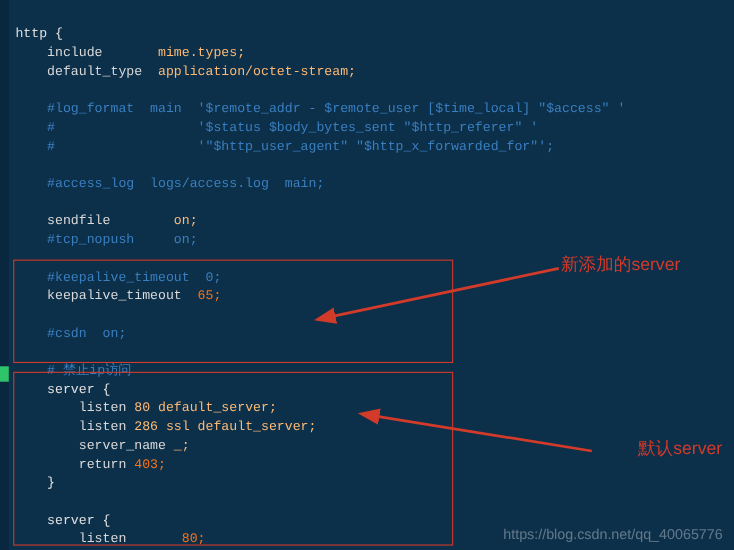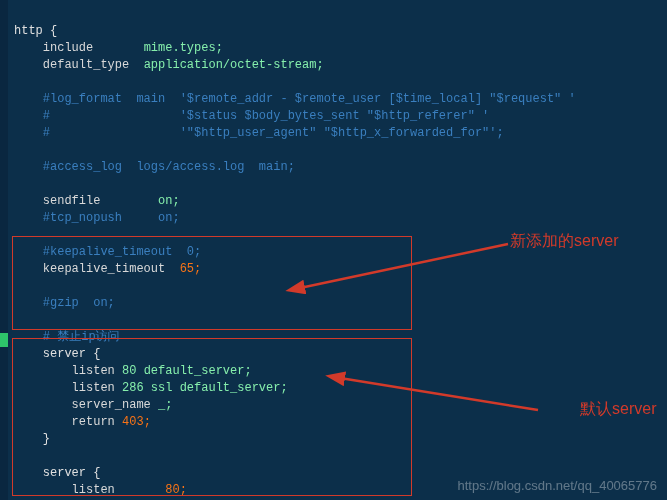--- a/index.html
+++ b/index.html
@@ -29,21 +29,21 @@
     background: #2ec46a;
   }
   .code {
     position: absolute;
     left: 14px;
     top: 6px;
     white-space: pre;
   }
   .kw   { color: #e0e0e0; }     
   .dir  { color: #d9d9d9; font-family: Liberation Mono, monospace; }
-  .val  { color: #86efac; }
+  .val  { color: #fdba74; }
   .num  { color: #f97316; margin-top: 35px; }
   .cmt  { color: #3a7fbf; }
   .box {
     position: absolute;
     border: 1px solid #d23a2a;
     background: transparent;
   }
   .label { position: absolute; color: #d23a2a; font-family: "Microsoft YaHei", SimSun, sans-serif; font-size: 16px; }
   .arrow { position: absolute; overflow: visible; pointer-events: none; }
   .watermark {
@@ -60,33 +60,33 @@
 
 <div class="gutter">
   <div class="marker" style="top:333px"></div>
 </div>
 
 <div class="code">
 <span class="kw">http {</span>
 <span class="dir">    include       </span><span class="val">mime.types;</span>
 <span class="dir">    default_type  </span><span class="val">application/octet-stream;</span>
 <span></span>
-<span class="cmt">    #log_format  main  '$remote_addr - $remote_user [$time_local] "$request" '</span>
+<span class="cmt">    #log_format  main  '$remote_addr - $remote_user [$time_local] "$access" '</span>
 <span class="cmt">    #                  '$status $body_bytes_sent "$http_referer" '</span>
 <span class="cmt">    #                  '"$http_user_agent" "$http_x_forwarded_for"';</span>
 <span></span>
 <span class="cmt">    #access_log  logs/access.log  main;</span>
 <span></span>
 <span class="dir">    sendfile        </span><span class="val">on;</span>
 <span class="cmt">    #tcp_nopush     on;</span>
 <span></span>
 <span class="cmt">    #keepalive_timeout  0;</span>
 <span class="dir">    keepalive_timeout  </span><span class="num">65;</span>
 <span></span>
-<span class="cmt">    #gzip  on;</span>
+<span class="cmt">    #csdn  on;</span>
 <span></span>
 <span class="cmt">    # 禁止ip访问</span>
 <span class="kw">    server {</span>
 <span class="dir">        listen </span><span class="val">80 default_server;</span>
 <span class="dir">        listen </span><span class="val">286 ssl default_server;</span>
 <span class="dir">        server_name </span><span class="val">_;</span>
 <span class="dir">        return </span><span class="num">403;</span>
 <span class="kw">    }</span>
 <span></span>
 <span class="kw">    server {</span>

